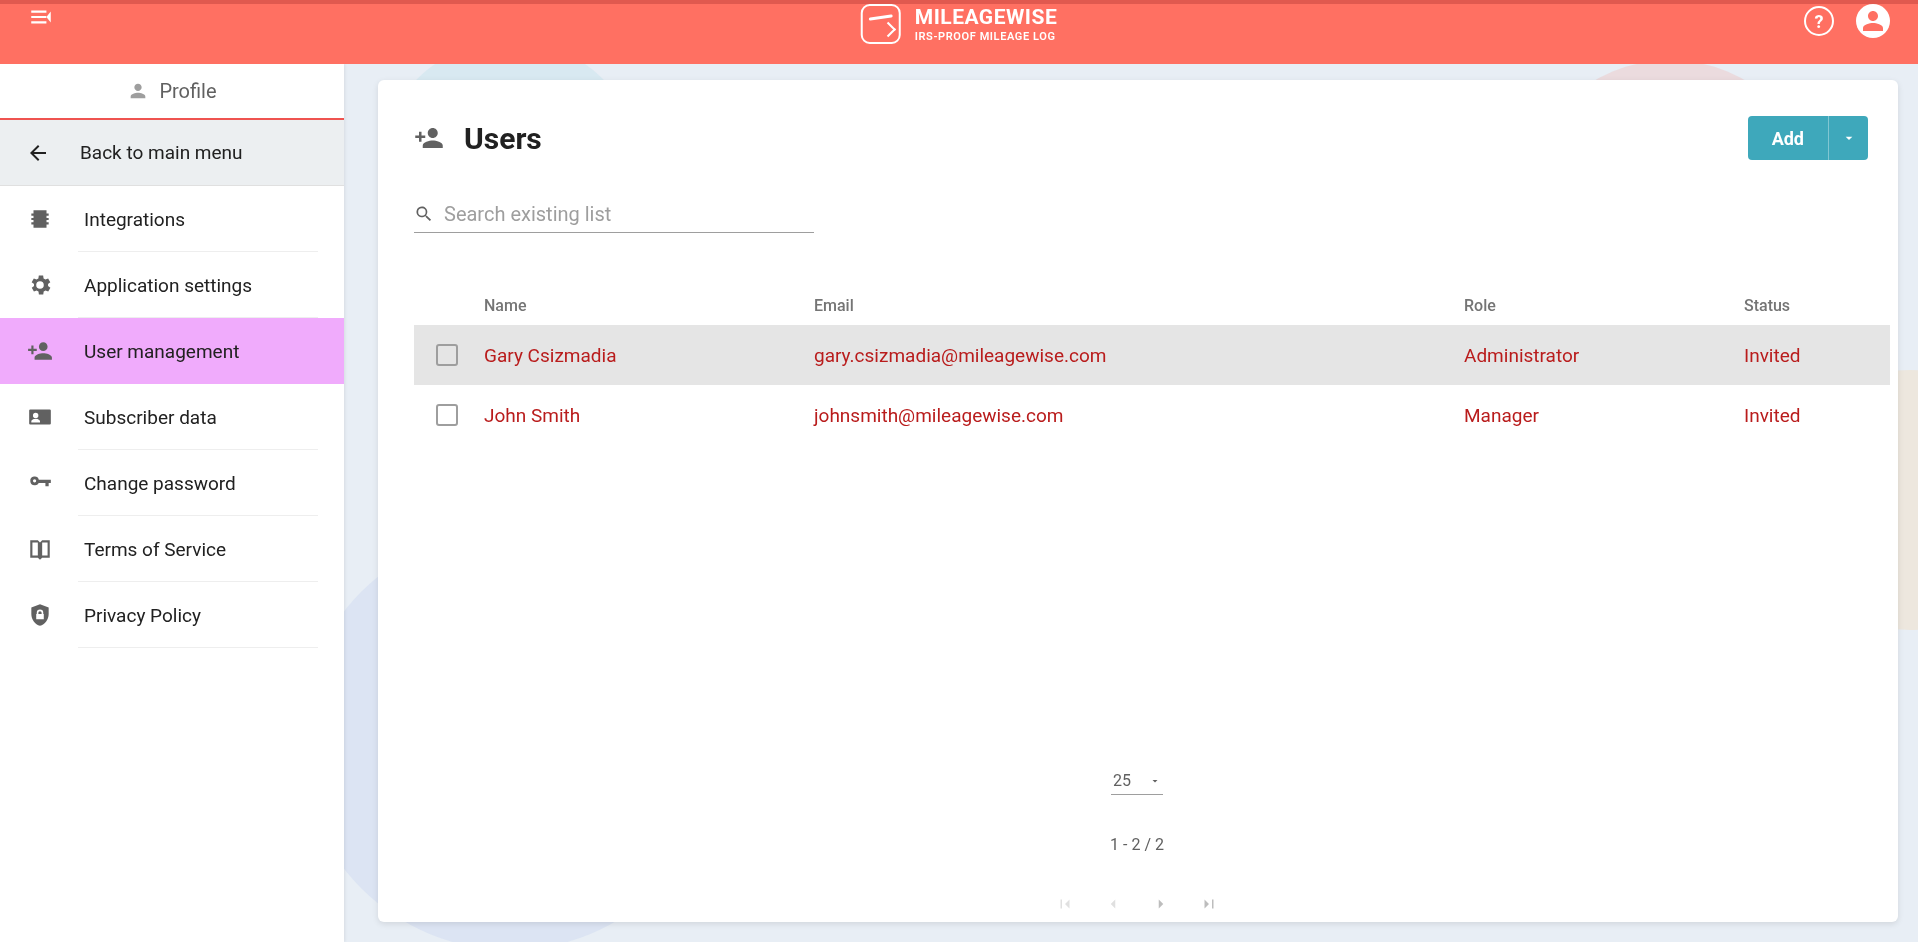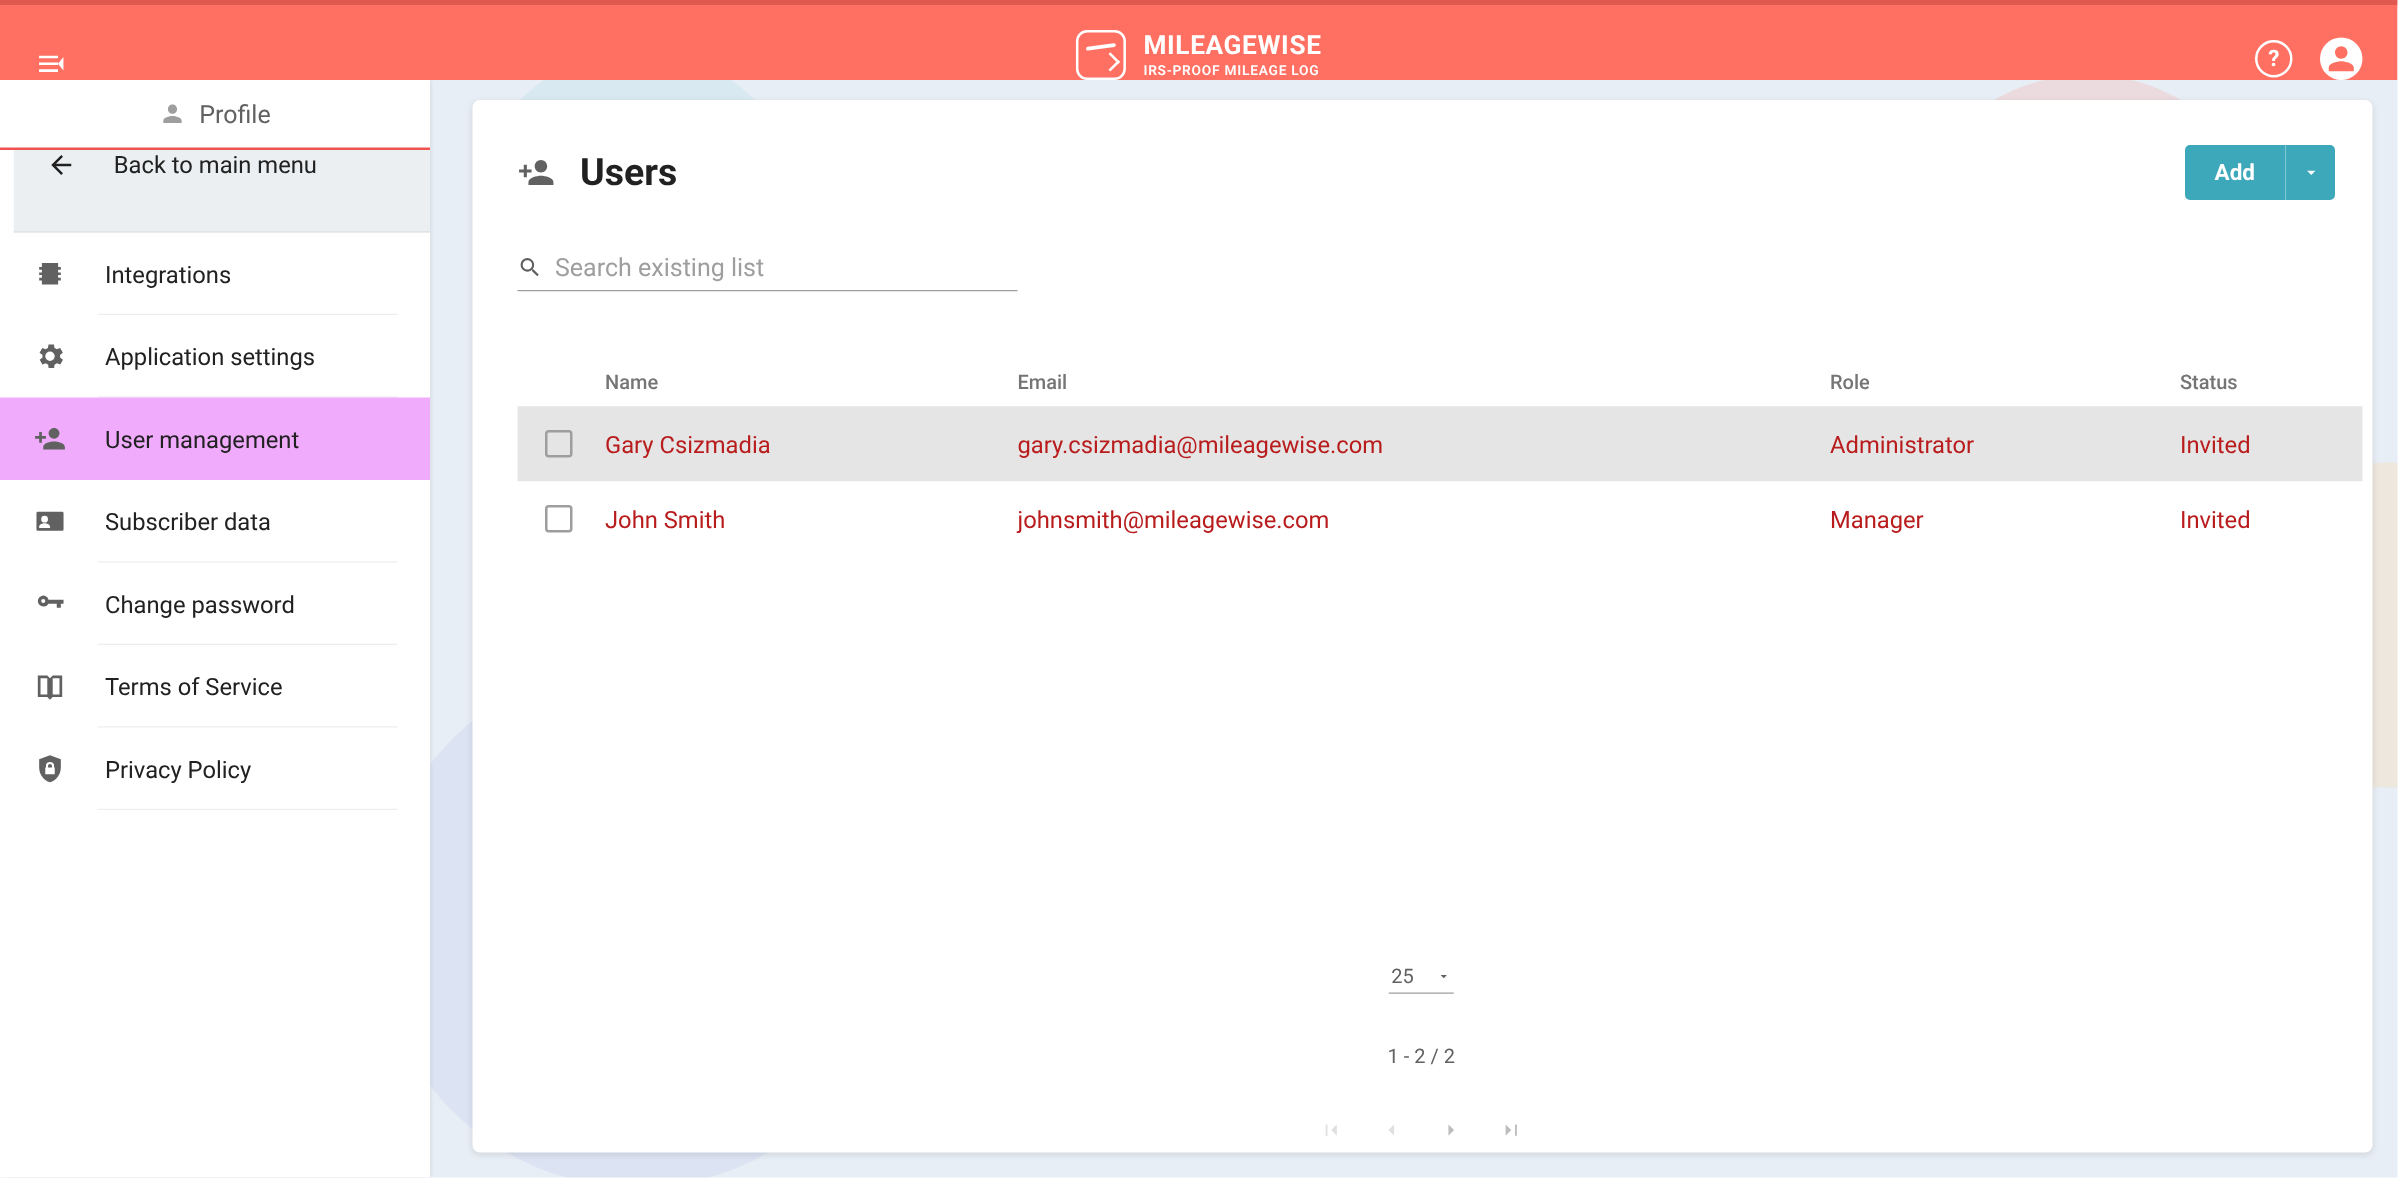--- a/index.html
+++ b/index.html
@@ -7,39 +7,39 @@
 
 
 .bg-blobs { position:absolute; inset:0; z-index:0; overflow:hidden; }
 .blob { position:absolute; border-radius:50%; opacity:0.25; }
 .blob.a { width:420px; height:420px; background:#b7c6f0; top:530px; left:300px; }
 .blob.b { width:300px; height:300px; background:#f5a59b; top:60px; left:1520px; }
 .blob.c { width:260px; height:260px; background:#fbd49a; top:370px; left:1780px; }
 .blob.d { width:260px; height:260px; background:#a9dbe6; top:40px; left:380px; }
 
 
-.topbar { position:relative; z-index:3; height:64px; background:#ff7062; border-top:4px solid #e0594f; display:flex; align-items:flex-end; justify-content:space-between; padding:0 28px; color:#fff; }
+.topbar { position:relative; z-index:3; height:64px; background:#ff7062; border-top:4px solid #e0594f; display:flex; align-items:flex-start; justify-content:space-between; padding:0 28px; color:#fff; }
 .topbar .left, .topbar .right { display:flex; align-items:center; gap:22px; }
 .topbar .brand { position:absolute; left:50%; transform:translateX(-50%); display:flex; align-items:center; gap:14px; }
 .brand-logo { width:40px; height:40px; border:2.5px solid #fff; border-radius:9px; position:relative; }
 .brand-logo::before { content:""; position:absolute; left:6px; right:6px; top:10px; height:3px; background:#fff; border-radius:2px; transform:rotate(-8deg); }
 .brand-logo::after { content:""; position:absolute; right:5px; bottom:7px; width:9px; height:9px; border:2px solid #fff; border-left:none; border-top:none; transform:rotate(-45deg); }
 .brand-text { display:flex; flex-direction:column; line-height:1; }
 .brand-title { font-weight:700; font-size:21px; letter-spacing:0.5px; }
 .brand-sub { font-size:11px; font-weight:600; letter-spacing:0.6px; margin-top:3px; }
 .icon-btn { cursor:pointer; display:flex; align-items:center; justify-content:center; }
 .help-circle { width:30px; height:30px; border:2.5px solid #fff; border-radius:50%; display:flex; align-items:center; justify-content:center; font-weight:700; font-size:18px; }
 .avatar-circle { width:34px; height:34px; background:#fff; border-radius:50%; display:flex; align-items:center; justify-content:center; }
 .avatar-circle svg { fill:#ff7062; }
 
 
 .sidebar { position:absolute; z-index:2; top:64px; left:0; width:344px; height:calc(100% - 64px); background:#fff; box-shadow:1px 0 3px rgba(0,0,0,0.08); }
 .sidebar-header { height:56px; display:flex; align-items:center; justify-content:center; gap:10px; border-bottom:2px solid #ef5350; color:#616161; font-size:20px; }
 .sidebar-header svg { fill:#9e9e9e; }
-.sidebar-back { height:66px; background:#eceff1; display:flex; align-items:flex-start; gap:30px; padding:0 26px; font-size:19px; color:#212121; cursor:pointer; border-bottom:1px solid #e0e0e0;margin-left:11px; }
+.sidebar-back { height:66px; background:#eceff1; display:flex; align-items:center; gap:30px; padding:0 26px; font-size:19px; color:#212121; cursor:pointer; border-bottom:1px solid #e0e0e0; }
 .menu { padding:0; }
 .menu-item { height:66px; display:flex; align-items:center; gap:30px; padding:0 26px; font-size:19px; color:#212121; cursor:pointer; position:relative; }
 .menu-item.active { background:#f0abfc;align-items:center; }
 .menu-item:not(.active)::after { content:""; position:absolute; left:78px; right:26px; bottom:0; height:1px; background:#eeeeee; }
 .menu-icon { width:28px; height:28px; display:flex; align-items:center; justify-content:center; }
 .menu-icon svg { fill:#616161; width:26px; height:26px; }
 
 
 .main { position:absolute; z-index:1; top:80px; left:378px; right:20px; bottom:20px; background:#fff; border-radius:6px; box-shadow:0 2px 6px rgba(0,0,0,0.1); padding:36px 8px 8px 36px; display:flex; flex-direction:column; }
 .page-head { display:flex; align-items:center; justify-content:space-between; padding-right:22px; }

